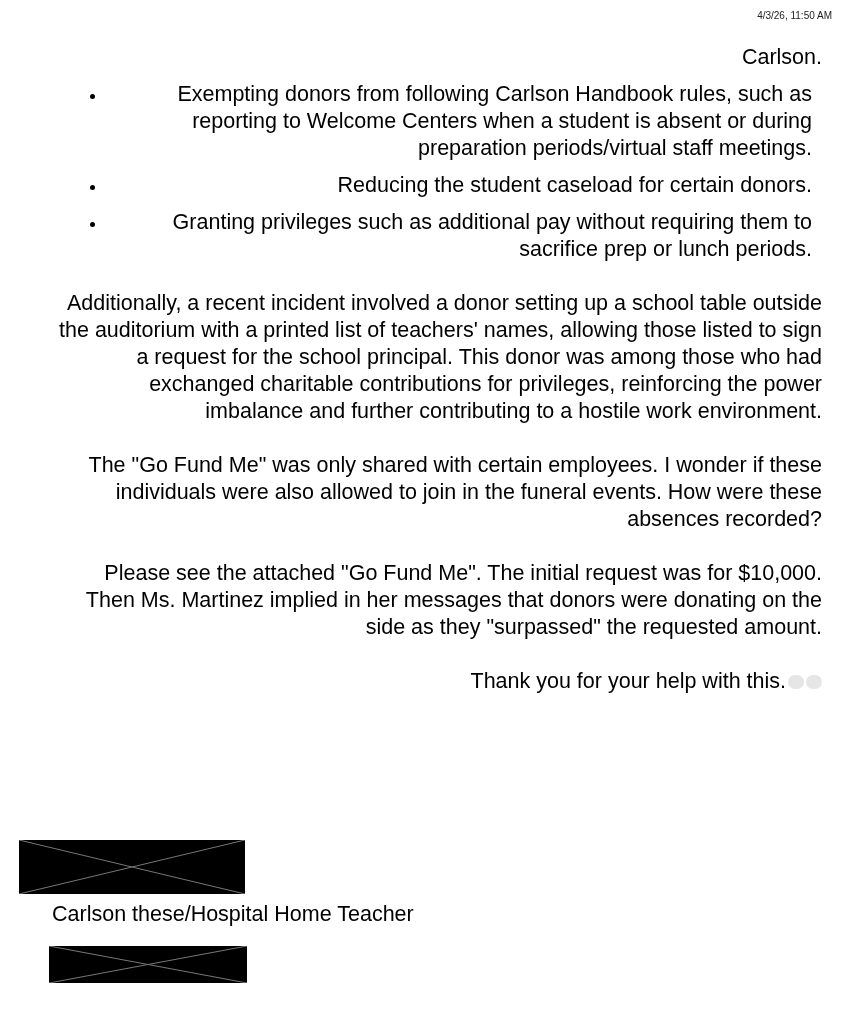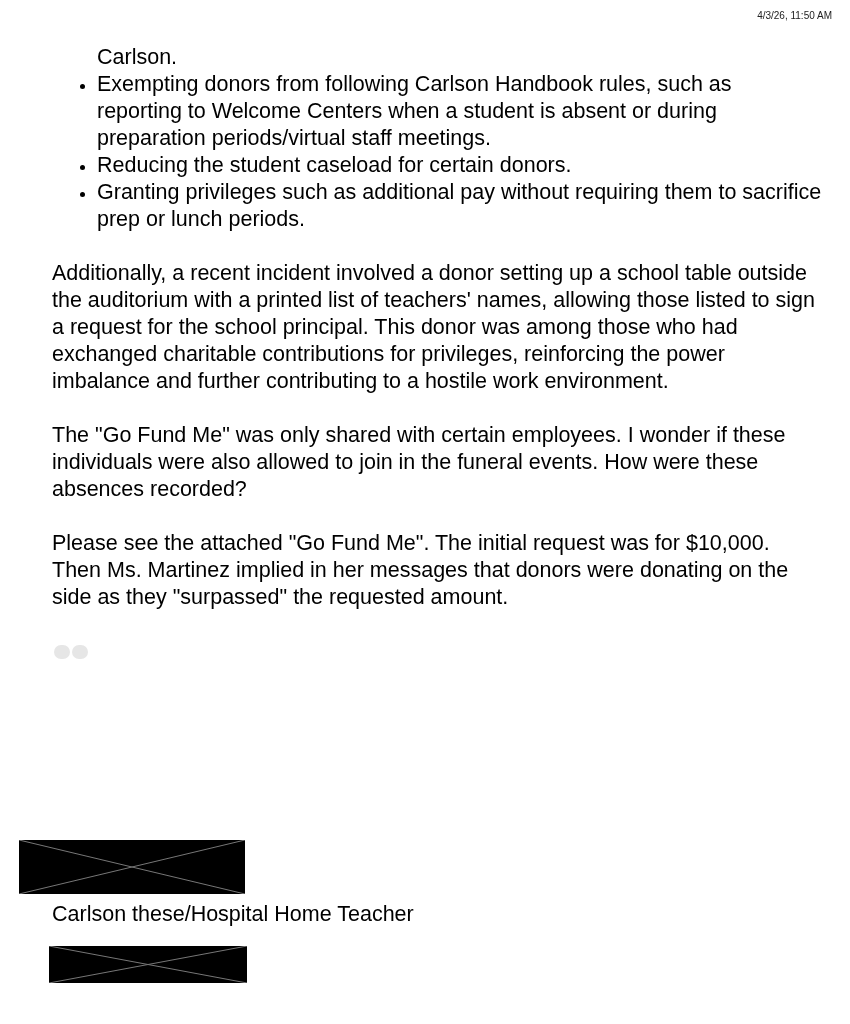--- a/index.html
+++ b/index.html
@@ -6,25 +6,25 @@
   body {
     width: 850px; height: 1024px; position: relative; overflow: hidden;
     font-family: "Liberation Sans", sans-serif; color: #000;
   }
   .timestamp {
     position: absolute; top: 10px; right: 18px;
     font-size: 10px; color: #222;
   }
   .content {
     position: absolute; left: 52px; top: 44px; width: 770px;
-    font-size: 21.5px; line-height: 27px;
+    font-size: 21.5px; line-height: 27px; text-align: right;
   }
   .cont-line { margin: 0 0 0 45px; }
   ul.bullets { margin: 0; padding: 0 0 0 45px; list-style: disc; }
-  ul.bullets li { margin: 0; padding: 0; }
+  ul.bullets li { margin: 10px; padding: 0; }
   ul.bullets li::marker { font-size: 18px; }
   p.para { margin: 27px 0 0 0; }
   .dots { display: inline-flex; gap: 2px; vertical-align: middle; margin-left: 2px; }
   .dot { width: 16px; height: 14px; border-radius: 7px; background: #e6e6e6; display: inline-block; }
   .redact {
     position: absolute; background: #000; overflow: hidden;
   }
   .redact svg { display: block; width: 100%; height: 100%; }
   .sig-title {
     position: absolute; left: 52px; top: 901px; font-size: 21.5px; line-height: 27px;
@@ -38,21 +38,21 @@
 <div class="content">
   <div class="cont-line">Carlson.</div>
   <ul class="bullets">
     <li>Exempting donors from following Carlson Handbook rules, such as reporting to Welcome Centers when a student is absent or during preparation periods/virtual staff meetings.</li>
     <li>Reducing the student caseload for certain donors.</li>
     <li>Granting privileges such as additional pay without requiring them to sacrifice prep or lunch periods.</li>
   </ul>
   <p class="para">Additionally, a recent incident involved a donor setting up a school table outside the auditorium with a printed list of teachers' names, allowing those listed to sign a request for the school principal. This donor was among those who had exchanged charitable contributions for privileges, reinforcing the power imbalance and further contributing to a hostile work environment.</p>
   <p class="para">The "Go Fund Me" was only shared with certain employees.  I wonder if these individuals were also allowed to join in the funeral events. How were these absences recorded?</p>
   <p class="para">Please see the attached "Go Fund Me". The initial request was for $10,000.  Then Ms. Martinez implied in her messages that donors were donating on the side as they "surpassed" the requested amount.</p>
-  <p class="para"><span class="dots">
+  <p class="para"><span>Thank you for your help with this.</span><span class="dots">
         <span class="dot"></span>
         <span class="dot"></span>
       </span></p>
 </div>
 
 <div class="redact" style="left:19px; top:840px; width:226px; height:54px;">
   <svg viewBox="0 0 226 54" preserveAspectRatio="none">
     <line x1="0" y1="0" x2="226" y2="54" stroke="#777" stroke-width="1"></line>
     <line x1="0" y1="54" x2="226" y2="0" stroke="#777" stroke-width="1"></line>
   </svg>

